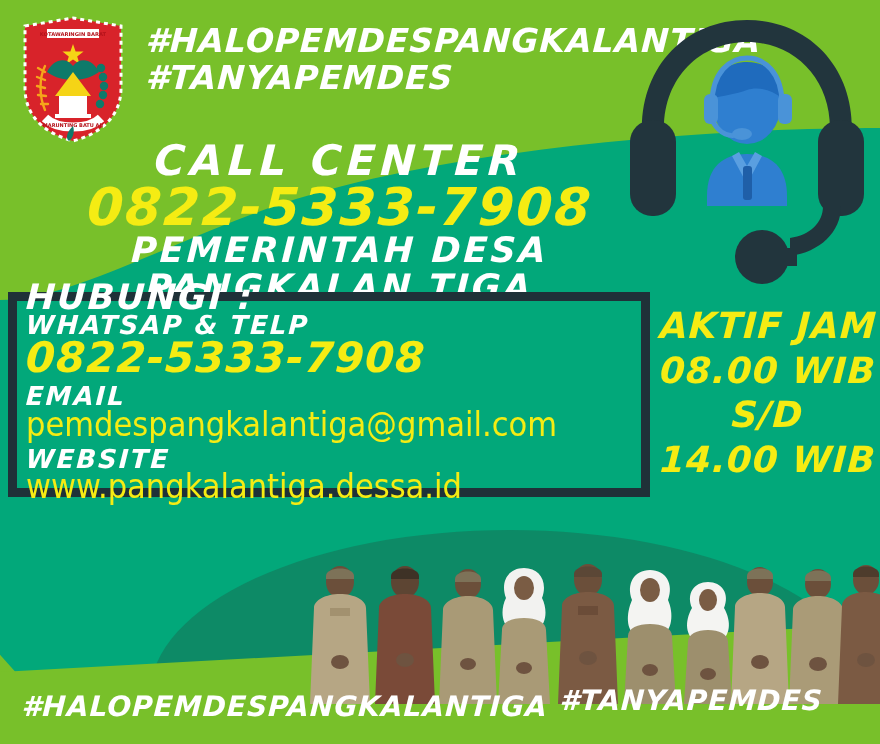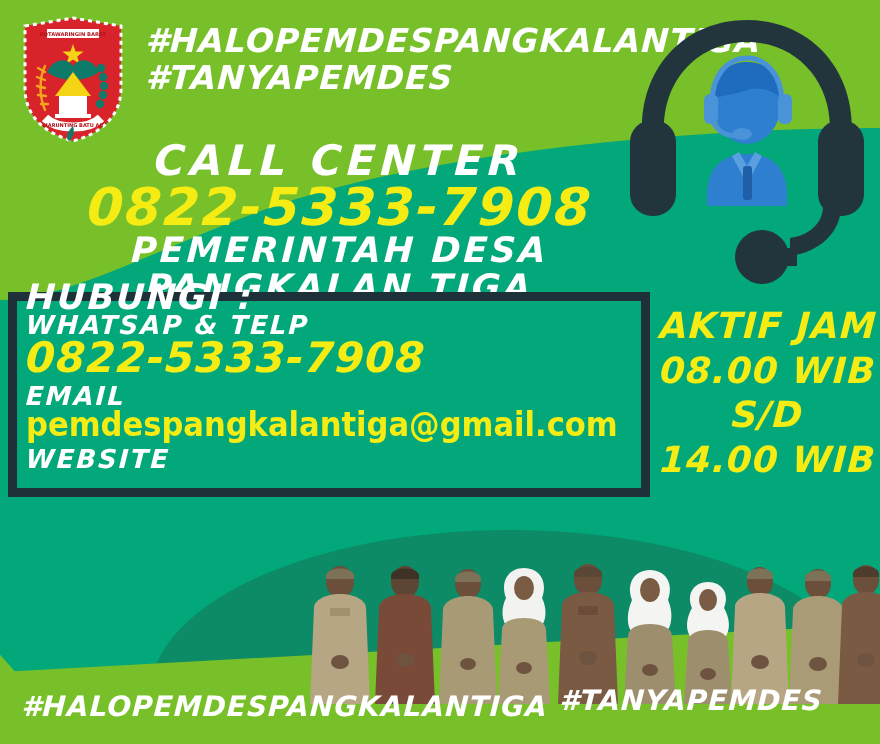--- a/index.html
+++ b/index.html
@@ -54,21 +54,21 @@
     font-family:"DejaVu Sans","Liberation Sans",sans-serif;
     font-weight:bold;font-style:italic;
     letter-spacing:1px;
     transform:skewX(-3deg);
     text-transform:uppercase;
     white-space:nowrap;
     line-height:1.02;
   }
   .cond{
     font-family:"DejaVu Sans Condensed","Liberation Sans",sans-serif;
-    font-weight:bold;
+    font-weight:normal;
     white-space:nowrap;
     line-height:1.02;
   }
 
   
   .logo{
     position:absolute;left:17px;top:14px;width:112px;height:130px;
   }
   .logo svg{display:block;width:100%;height:100%;}
 
@@ -216,20 +216,21 @@
   <div class="contact-box"></div>
   <div class="contact-inner">
 
     <div class="tech lbl">WHATSAP &amp; TELP</div>
     <div class="tech val-num">0822-5333-7908</div>
 
     <div class="tech lbl lbl-sp">EMAIL</div>
     <div class="cond val-txt">pemdespangkalantiga@gmail.com</div>
 
     <div class="tech lbl lbl-sp">WEBSITE</div>
+    <div class="cond val-txt">www.pangkalantiga.dessa.id</div>
   </div>
 
   <div class="aktif">
     <div class="tech">AKTIF JAM</div>
     <div class="tech">08.00 WIB</div>
     <div class="tech">S/D</div>
     <div class="tech">14.00 WIB</div>
   </div>
 
   <div class="group-photo">

